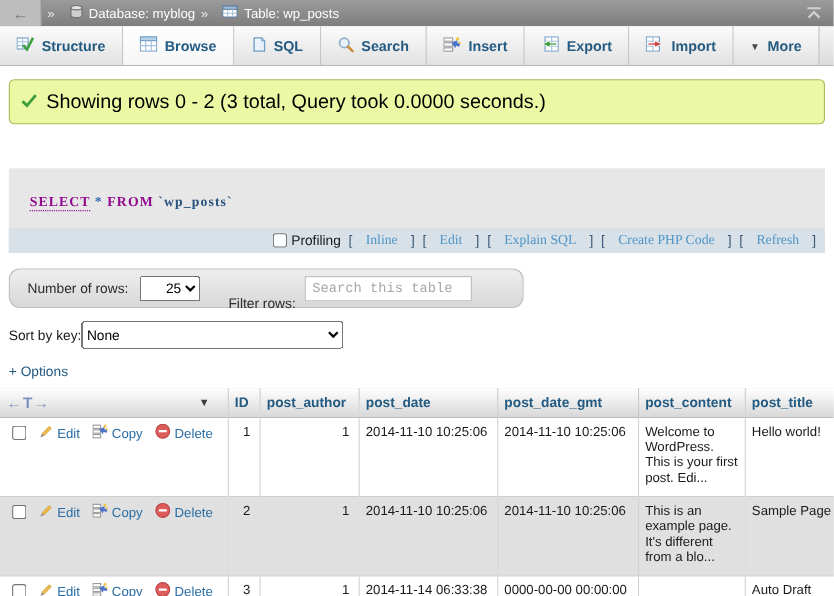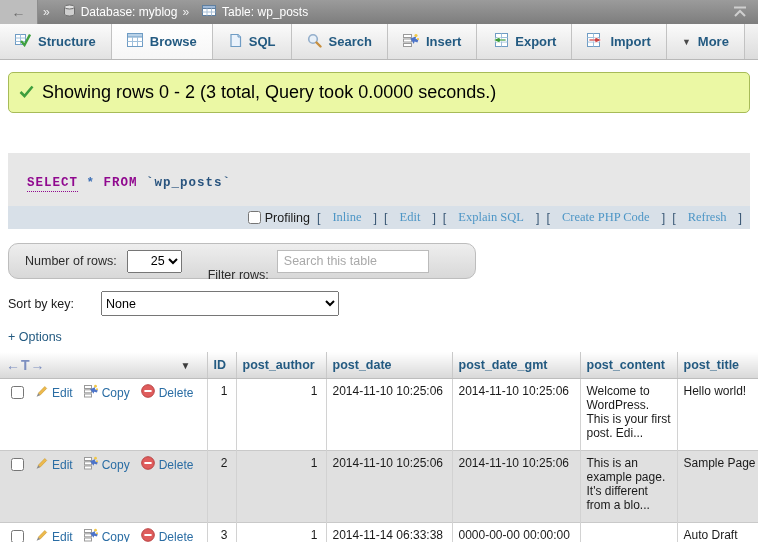--- a/index.html
+++ b/index.html
@@ -17,40 +17,40 @@
   .tabbar { height: 36px; background: linear-gradient(#f4f4f4, #dcdcdc); border-bottom: 1px solid #b8b8b8; display: flex; }
   .tab { display: flex; align-items: center; gap: 7px; padding: 0 15px; border-right: 1px solid #c2c2c2; font-size: 13px; font-weight: bold; color: #235a81; background: linear-gradient(#fbfbfb, #e2e2e2); cursor: pointer; white-space: nowrap; }
   .tab.active { background: linear-gradient(#ffffff, #f6f6f6); }
   .tri { font-size: 9px; color: #4a4a4a; }
 
   
   .msg { margin: 12px 8px 0; background: #ebf8a4; border: 1px solid #a7bb58; border-radius: 5px; padding: 9px 10px; display: flex; align-items: center; gap: 8px; font-size: 18px; color: #000; }
 
   
   .sqlbox { margin: 12px 8px 0; background: #e7e7e7; }
-  .sqlline { padding: 23px 10px 16px 19px; font-family: Liberation Mono, monospace; font-size: 12.5px; font-weight: bold; letter-spacing: 1px; margin-top: 40px; }
+  .sqlline { padding: 23px 10px 16px 19px; font-family: Liberation Serif, serif; font-size: 12.5px; font-weight: bold; letter-spacing: 1px; margin-top: 40px; }
   .kw { color: #90098f; }
   .kw.help { border-bottom: 1px dotted #90098f; padding-bottom: 1px; }
   .star { color: #3b6eb5; }
   .tblref { color: #28537e; }
   .sqlfoot { background: #d8e0e8; padding: 4px 8px; display: flex; justify-content: flex-end; align-items: center; font-size: 12.5px; color: #1a1a1a; }
   .pchk { margin-right: 4px; }
   .grp { display: flex; align-items: center; margin-left: 7px; }
   .bracket { color: #3c5a77; }
   .flink { color: #4e96c6; cursor: pointer; margin: 0 12px; text-decoration: none; font-family: Liberation Serif, serif; }
 
   
   .rowsbar { margin: 14px 0 0 8px; width: 468px; height: 36px; border: 1px solid #bdbdbd; border-radius: 10px; background: linear-gradient(#eeeeee, #d8d8d8); display: flex; align-items: center; padding: 0 16px; font-size: 12.5px; color: #2b2b2b; }
   select { font-size: 12.5px; }
   .rowsel { margin-left: 10px; width: 55px; height: 23px; text-align: right; }
   .filterlabel { margin-left: 26px; margin-top: 27px; }
-  .filterinput { margin-left: 8px; width: 152px; height: 23px; border: 1px solid #bbb; padding: 0 6px; font-size: 12.5px; color: #333; background: #fff; }
+  .filterinput { margin-left: 8px; width: 152px; height: 23px; border: 1px solid #bbb; padding: 0 6px; font-size: 12.5px; color: #333; background: #fff; font-family: Liberation Mono, monospace; }
   .filterinput::placeholder { color: #a9a9a9; }
 
-  .sortrow { margin: 12px 0 0 8px; display: flex; align-items: center; font-size: 12.5px; color: #1a1a1a; gap: 27px; }
+  .sortrow { margin: 12px 0 0 8px; display: flex; align-items: center; font-size: 12.5px; color: #1a1a1a; }
   .sortsel { margin-left: 0; width: 238px; height: 25px; }
 
   .options { display: inline-block; margin: 14px 0 8px 8px; color: #235a81; font-size: 12.5px; cursor: pointer; text-decoration: none; }
 
   
   table.data { border-collapse: collapse; table-layout: fixed; width: 760px; font-size: 12px; }
   thead th { background: linear-gradient(#ffffff, #d8d8d8); color: #235a81; font-weight: bold; font-size: 12.5px; text-align: left; padding: 5px 6px; border-bottom: 1px solid #bdbdbd; border-left: 1px solid #c9c9c9; height: 26px; overflow: hidden; }
   thead th:first-child { border-left: none; }
   td { vertical-align: top; padding: 5px 3px 5px 6px; border-left: 1px solid #d2d2d2; color: #1a1a1a; overflow: hidden; }
   td:first-child { border-left: none; }

